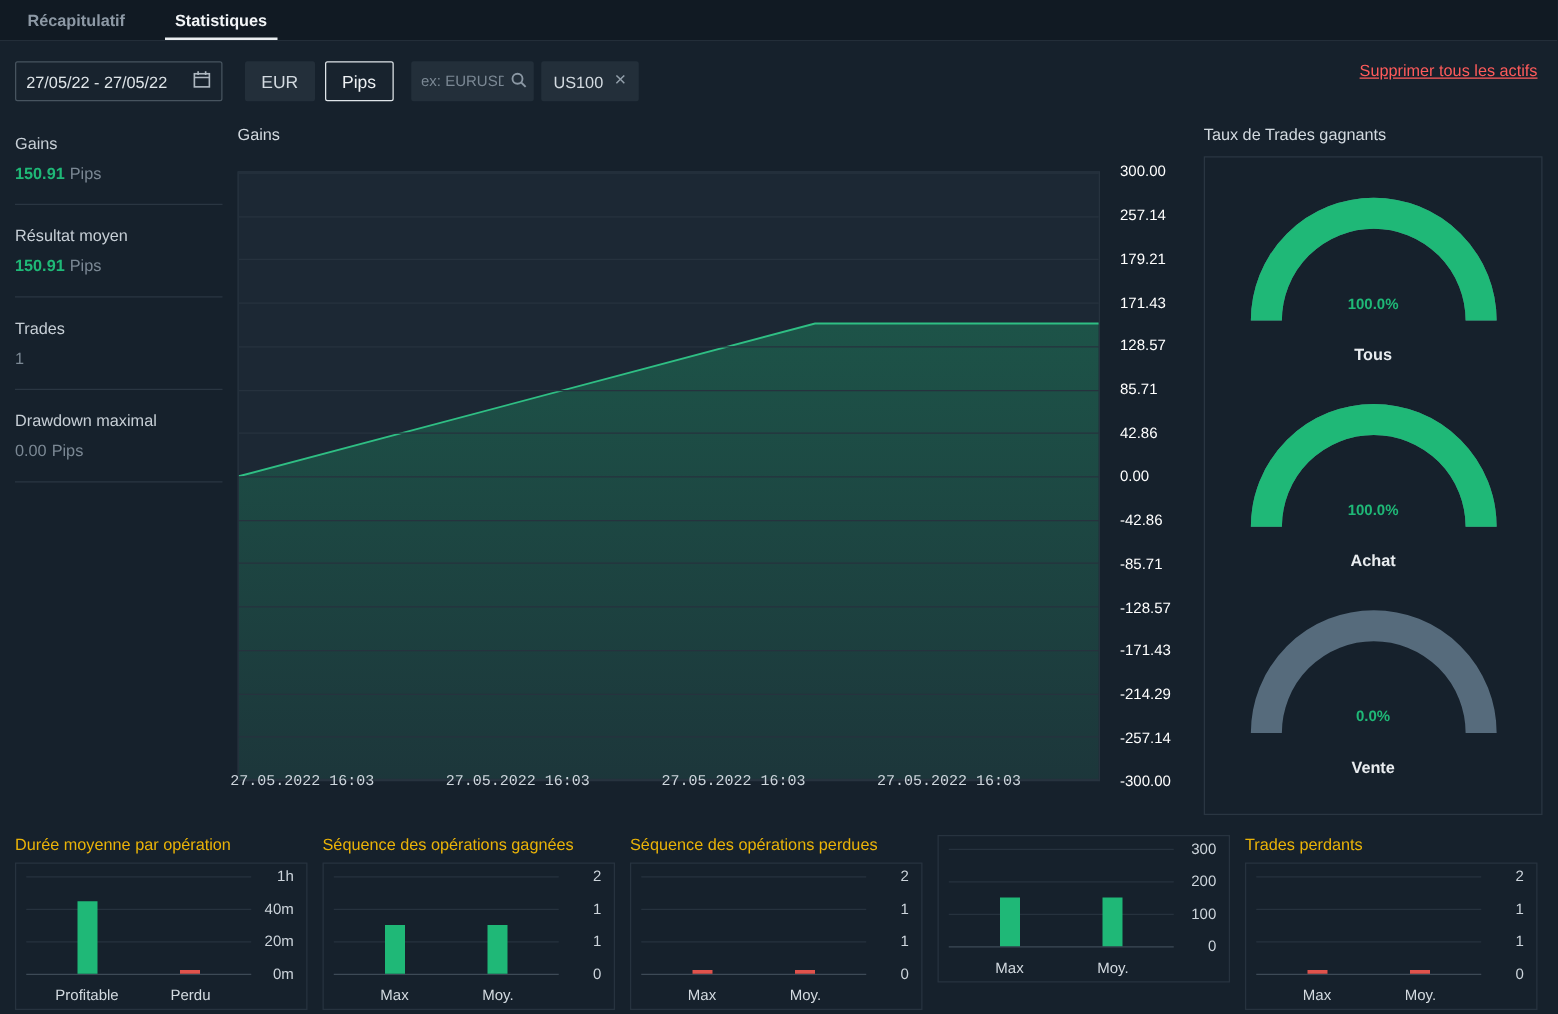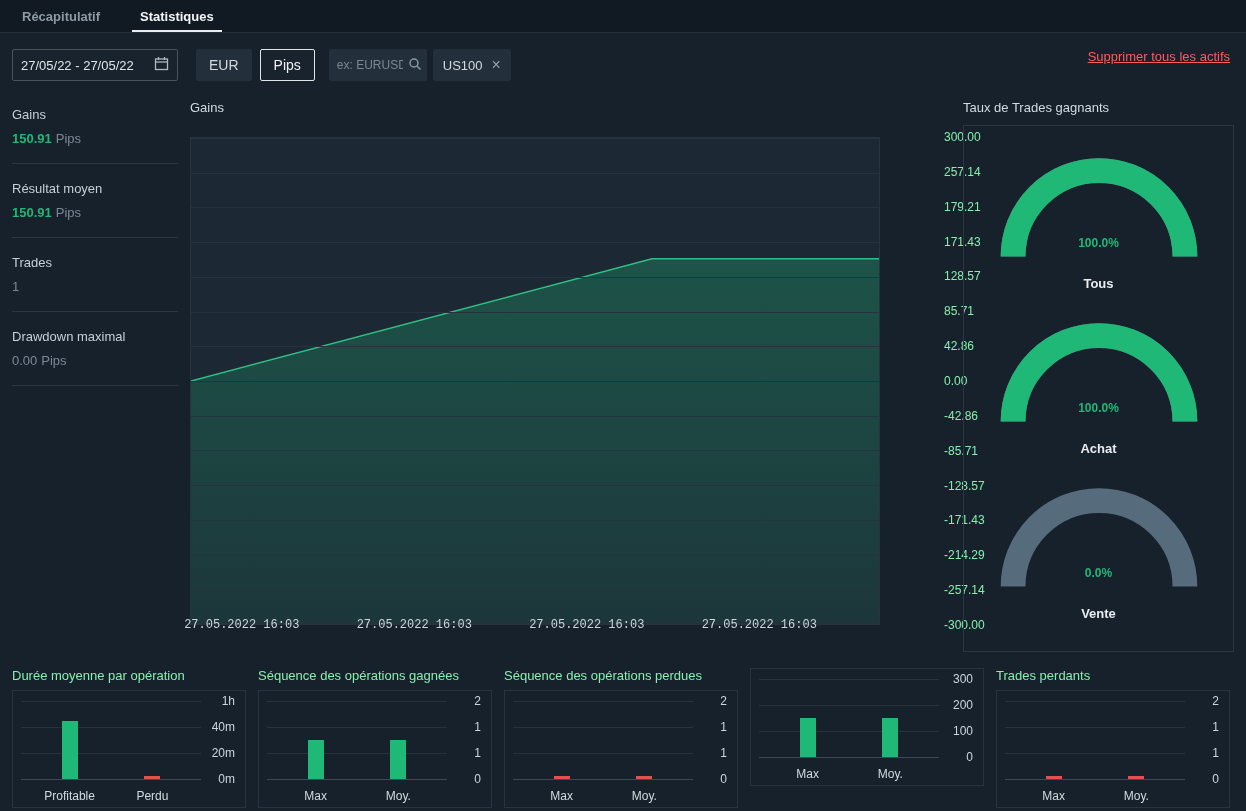--- a/index.html
+++ b/index.html
@@ -61,41 +61,41 @@
   
   .main-area { position:absolute; left:190px; top:100px; width:758px; height:560px; }
   .section-title { color:#d3dae0; font-size:13px; height:20px; }
   .plot {
     position:absolute; left:0; top:37px; width:690px; height:488px;
     background:#1c2834; border:1px solid #27333f;
   }
   .plot svg { position:absolute; left:0; top:0; }
   .grid-line { position:absolute; left:0; right:0; height:1px; background:#26323e; }
   .y-axis { position:absolute; left:698px; top:37px; width:60px; height:488px; }
-  .ytick { position:absolute; left:8px; transform:translateY(-50%); color:#86efac; font-size:12px; white-space:nowrap;margin-left:48px; }
+  .ytick { position:absolute; left:8px; transform:translateY(-50%); color:#ffffff; font-size:12px; white-space:nowrap; }
   .x-axis { position:absolute; left:0; top:518px; width:690px; height:18px;font-family:Liberation Mono, monospace; }
   .xtick { position:absolute; transform:translateX(-50%); color:#cdd5dc; font-size:12px; white-space:nowrap; }
 
   
   .gauges-area { position:absolute; left:963px; top:100px; width:271px; height:552px; }
   .gauges-box {
     position:absolute; top:25px; left:0; width:271px; height:527px;
     border:1px solid #2a3642;
     display:flex; flex-direction:column; justify-content:space-evenly; align-items:center;
   }
   .gauge { display:flex; flex-direction:column; align-items:center; }
   .gauge-wrap { position:relative; width:210px; height:115px; }
   .gauge-wrap svg { display:block; }
   .gauge-value { position:absolute; left:0; right:0; top:80px; text-align:center; color:#1fb877; font-size:12px; font-weight:bold; }
   .gauge-label { margin-top:5px; color:#e8ecef; font-weight:bold; font-size:13px; text-align:center; }
 
   
   .bottom-row { position:absolute; left:12px; top:668px; width:1222px; display:flex; gap:12px; }
   .mini-panel { width:234px; }
-  .mini-title { color:#86efac; height:22px; font-size:13px; white-space:nowrap; overflow:hidden; }
+  .mini-title { color:#eab308; height:22px; font-size:13px; white-space:nowrap; overflow:hidden; }
   .mini-box { position:relative; height:118px; border:1px solid #27333f; }
   .mini-grid-line { position:absolute; height:1px; background:#26323e; }
   .mini-tick { position:absolute; transform:translateY(-50%); right:10px; color:#cdd5dc; font-size:12px; }
   .mini-bar { position:absolute; width:16px; transform:translateX(-50%); }
   .mini-cat { position:absolute; transform:translateX(-50%); bottom:4px; color:#d3dae0; font-size:12px; white-space:nowrap; }
 </style>
 </head>
 <body>
 
 <div class="app">

